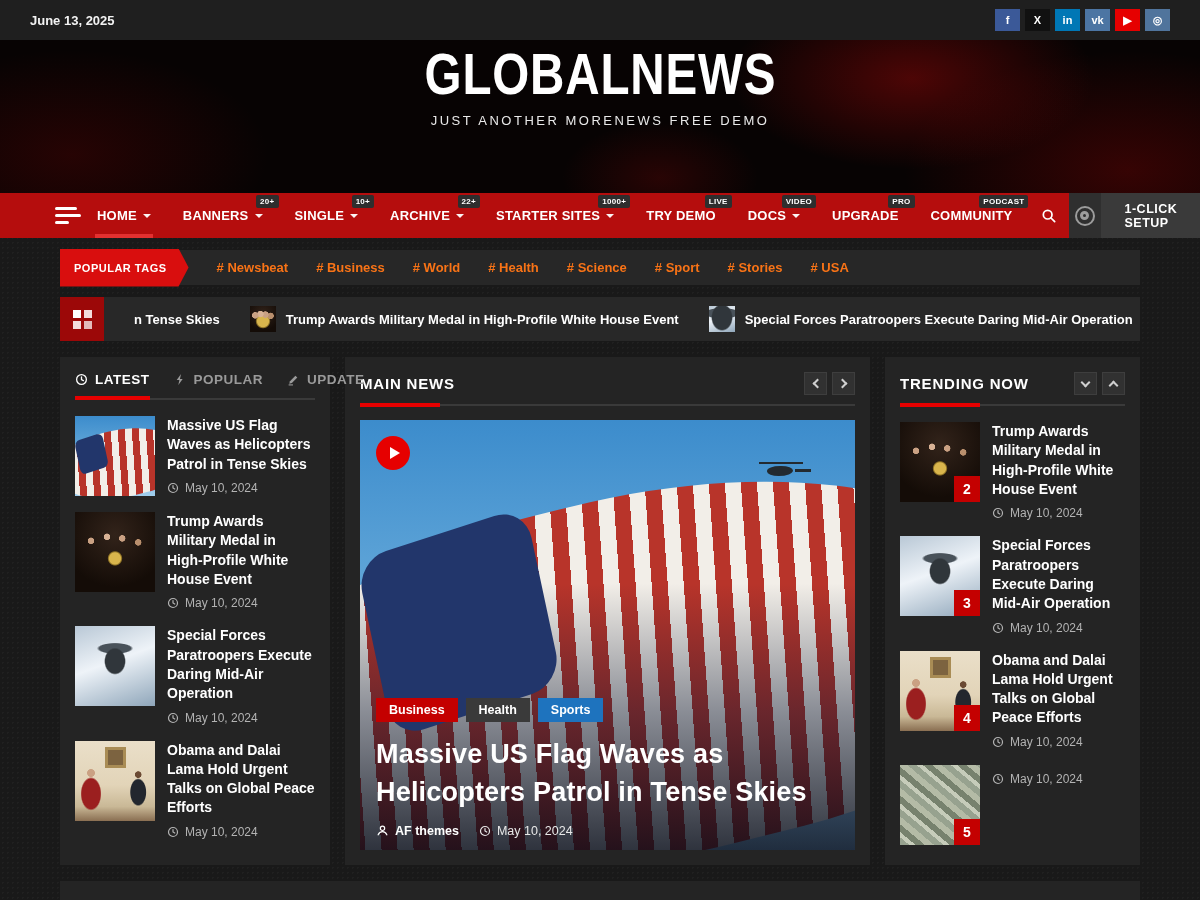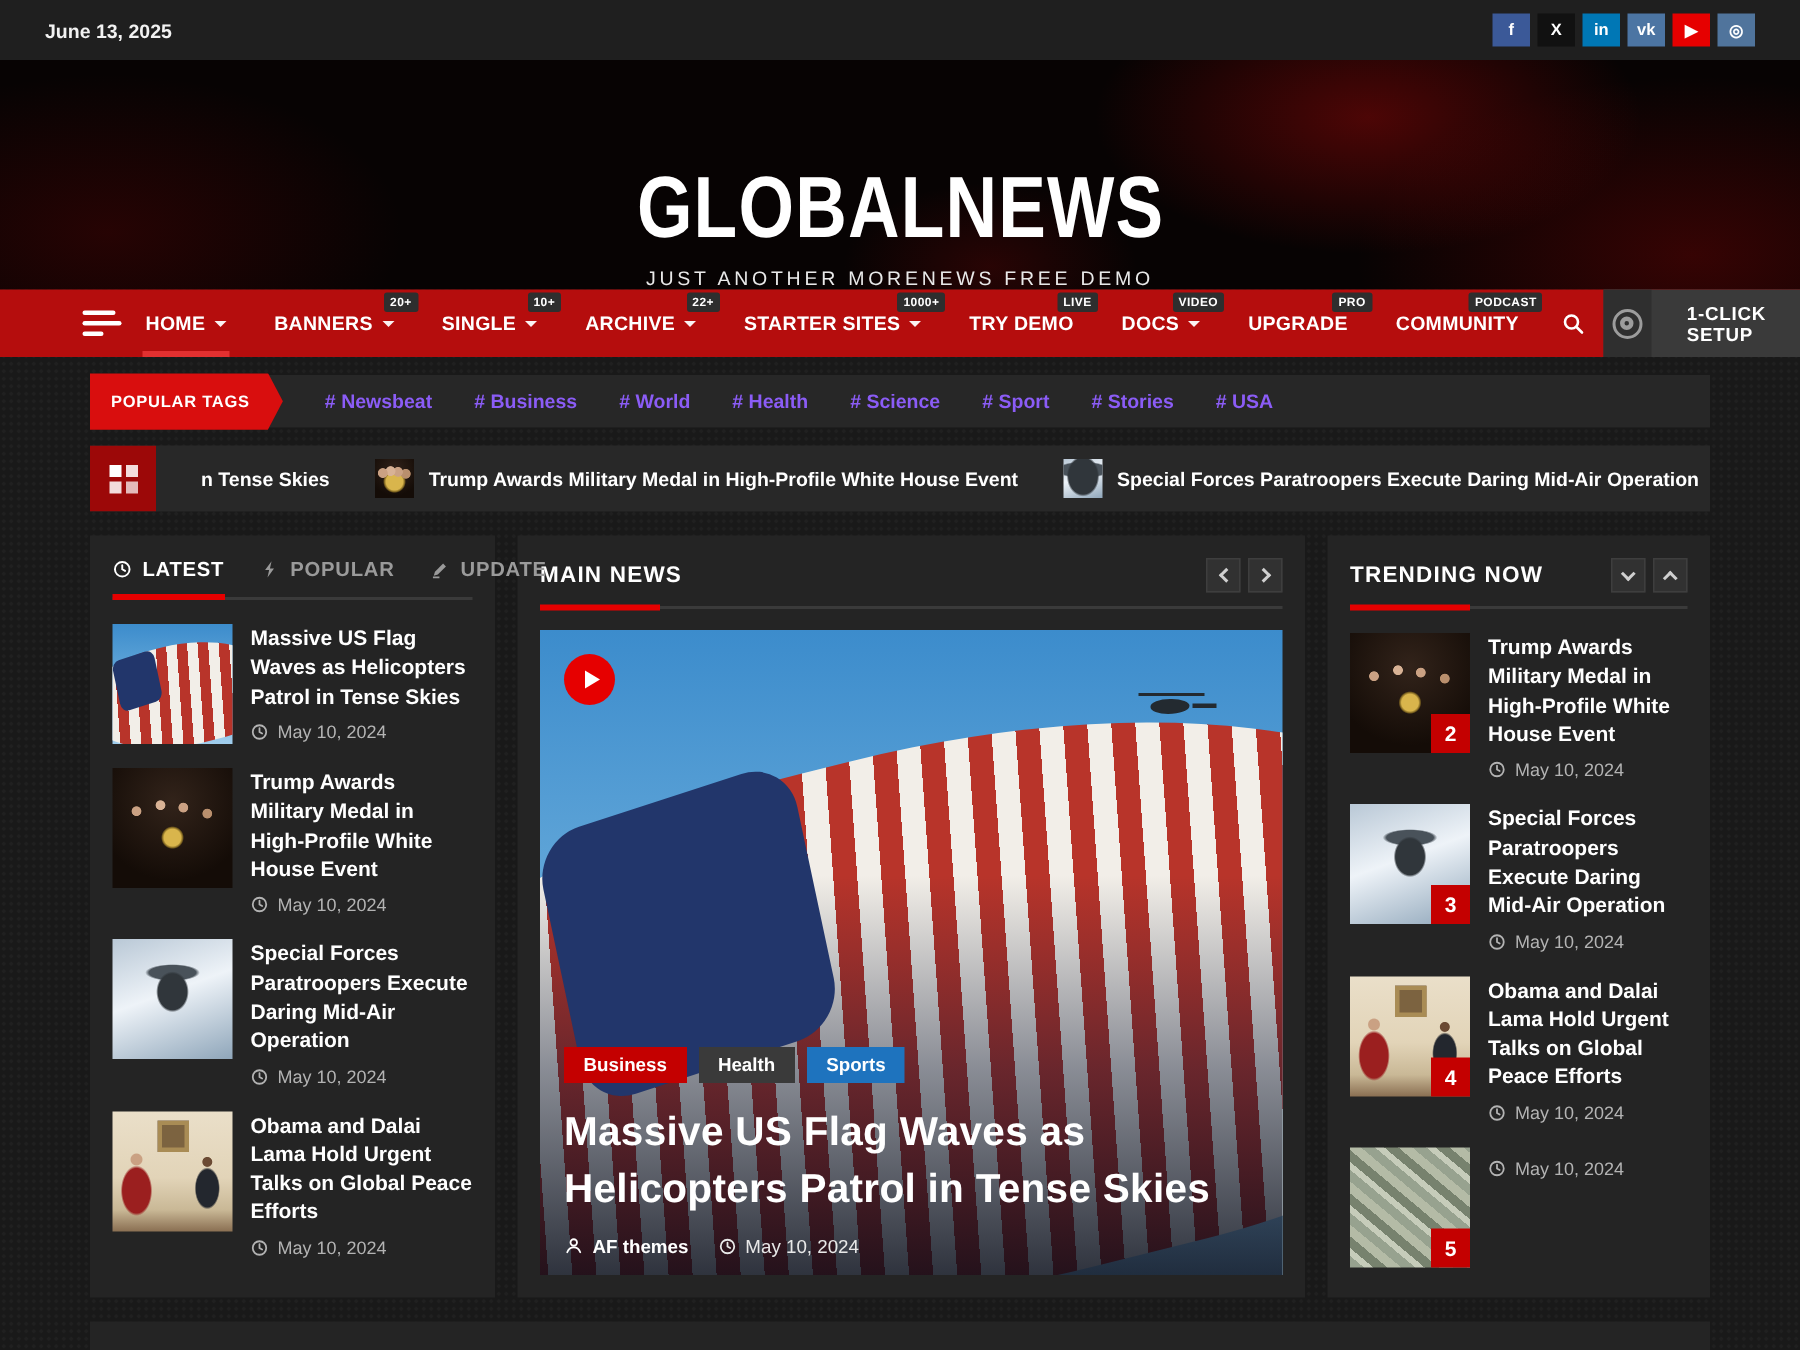--- a/index.html
+++ b/index.html
@@ -10,21 +10,21 @@
     background-image:radial-gradient(rgba(255,255,255,0.03) 1px, transparent 1px);
     background-size:5px 5px;
     color:#fff;
   }
   
   .topbar { height:40px; background:#1f1f1f; display:flex; align-items:center; justify-content:space-between; padding:0 30px; }
   .topbar-date { font-size:13px; font-weight:bold; color:#f2f2f2; }
   .social { display:flex; gap:5px; }
   .social-btn { width:25px; height:22px; display:flex; align-items:center; justify-content:center; font-size:11px; font-weight:bold; color:#fff; cursor:pointer; }
   
-  .site-header { height:153px; display:flex; flex-direction:column; align-items:center; justify-content:flex-end;
+  .site-header { height:153px; display:flex; flex-direction:column; align-items:center; justify-content:flex-start;
     background:
       radial-gradient(260px 130px at 76% 25%, rgba(190,10,10,.38), transparent 70%),
       radial-gradient(320px 170px at 94% 85%, rgba(150,5,5,.33), transparent 70%),
       radial-gradient(280px 150px at 6% 75%, rgba(120,5,5,.28), transparent 70%),
       radial-gradient(140px 80px at 55% 90%, rgba(160,10,10,.22), transparent 70%),
       #070303; }
   .site-title { font-size:58px; font-weight:800; letter-spacing:1px; transform:scaleX(.82); white-space:nowrap; }
   .site-tagline { margin-top:6px; font-size:13px; letter-spacing:2.5px; color:#e9e9e9; }
   
   .nav { height:45px; background:#b50d0d; display:flex; align-items:stretch; padding-left:55px; }
@@ -40,21 +40,21 @@
   .setup-wrap { display:flex; align-items:stretch; background:#3a3a3a; }
   .target-box { width:46px; background:#2f2f2f; display:flex; align-items:center; justify-content:center; }
   .target-outer { width:20px; height:20px; border:2px solid #9c9c9c; border-radius:50%; display:flex; align-items:center; justify-content:center; }
   .target-inner { width:9px; height:9px; border:3px solid #9c9c9c; border-radius:50%; }
   .setup-label { display:flex; align-items:center; padding:0 24px; font-size:12.5px; font-weight:bold; letter-spacing:.5px; cursor:pointer; }
   
   .wrap { padding:0 60px; }
   
   .tags-row { margin-top:12px; height:35px; background:#272727; display:flex; align-items:center; }
   .tags-label { height:38px; display:flex; align-items:center; background:#d90e0e; color:#fff; font-size:11px; font-weight:bold; letter-spacing:.5px; padding:0 22px 0 14px; clip-path:polygon(0 0, calc(100% - 10px) 0, 100% 50%, calc(100% - 10px) 100%, 0 100%); cursor:pointer; }
-  .tag-link { margin-left:28px; font-size:13px; font-weight:bold; color:#8b5cf6; cursor:pointer; white-space:nowrap; }
+  .tag-link { margin-left:28px; font-size:13px; font-weight:bold; color:#f97316; cursor:pointer; white-space:nowrap; }
   
   .ticker { margin-top:12px; height:44px; background:#282828; display:flex; align-items:stretch; overflow:hidden; }
   .ticker-grid-box { width:44px; background:#9c0808; display:flex; align-items:center; justify-content:center; flex-shrink:0; }
   .grid-ic { display:grid; grid-template-columns:8px 8px; grid-gap:3px; }
   .grid-ic i { width:8px; height:8px; background:#f3dcdc; }
   .grid-ic i:nth-child(1){background:#fff}.grid-ic i:nth-child(4){background:#e4baba}
   .ticker-label { background:#c80d0d; display:flex; align-items:center; padding:0 20px; font-size:13px; font-weight:bold; letter-spacing:.5px; flex-shrink:0; }
   .ticker-items { display:flex; align-items:center; overflow:hidden; flex:1; }
   .ticker-item { display:flex; align-items:center; margin-left:30px; cursor:pointer; flex-shrink:0; }
   .ticker-thumb { width:26px; height:26px; margin-right:10px; flex-shrink:0; }

